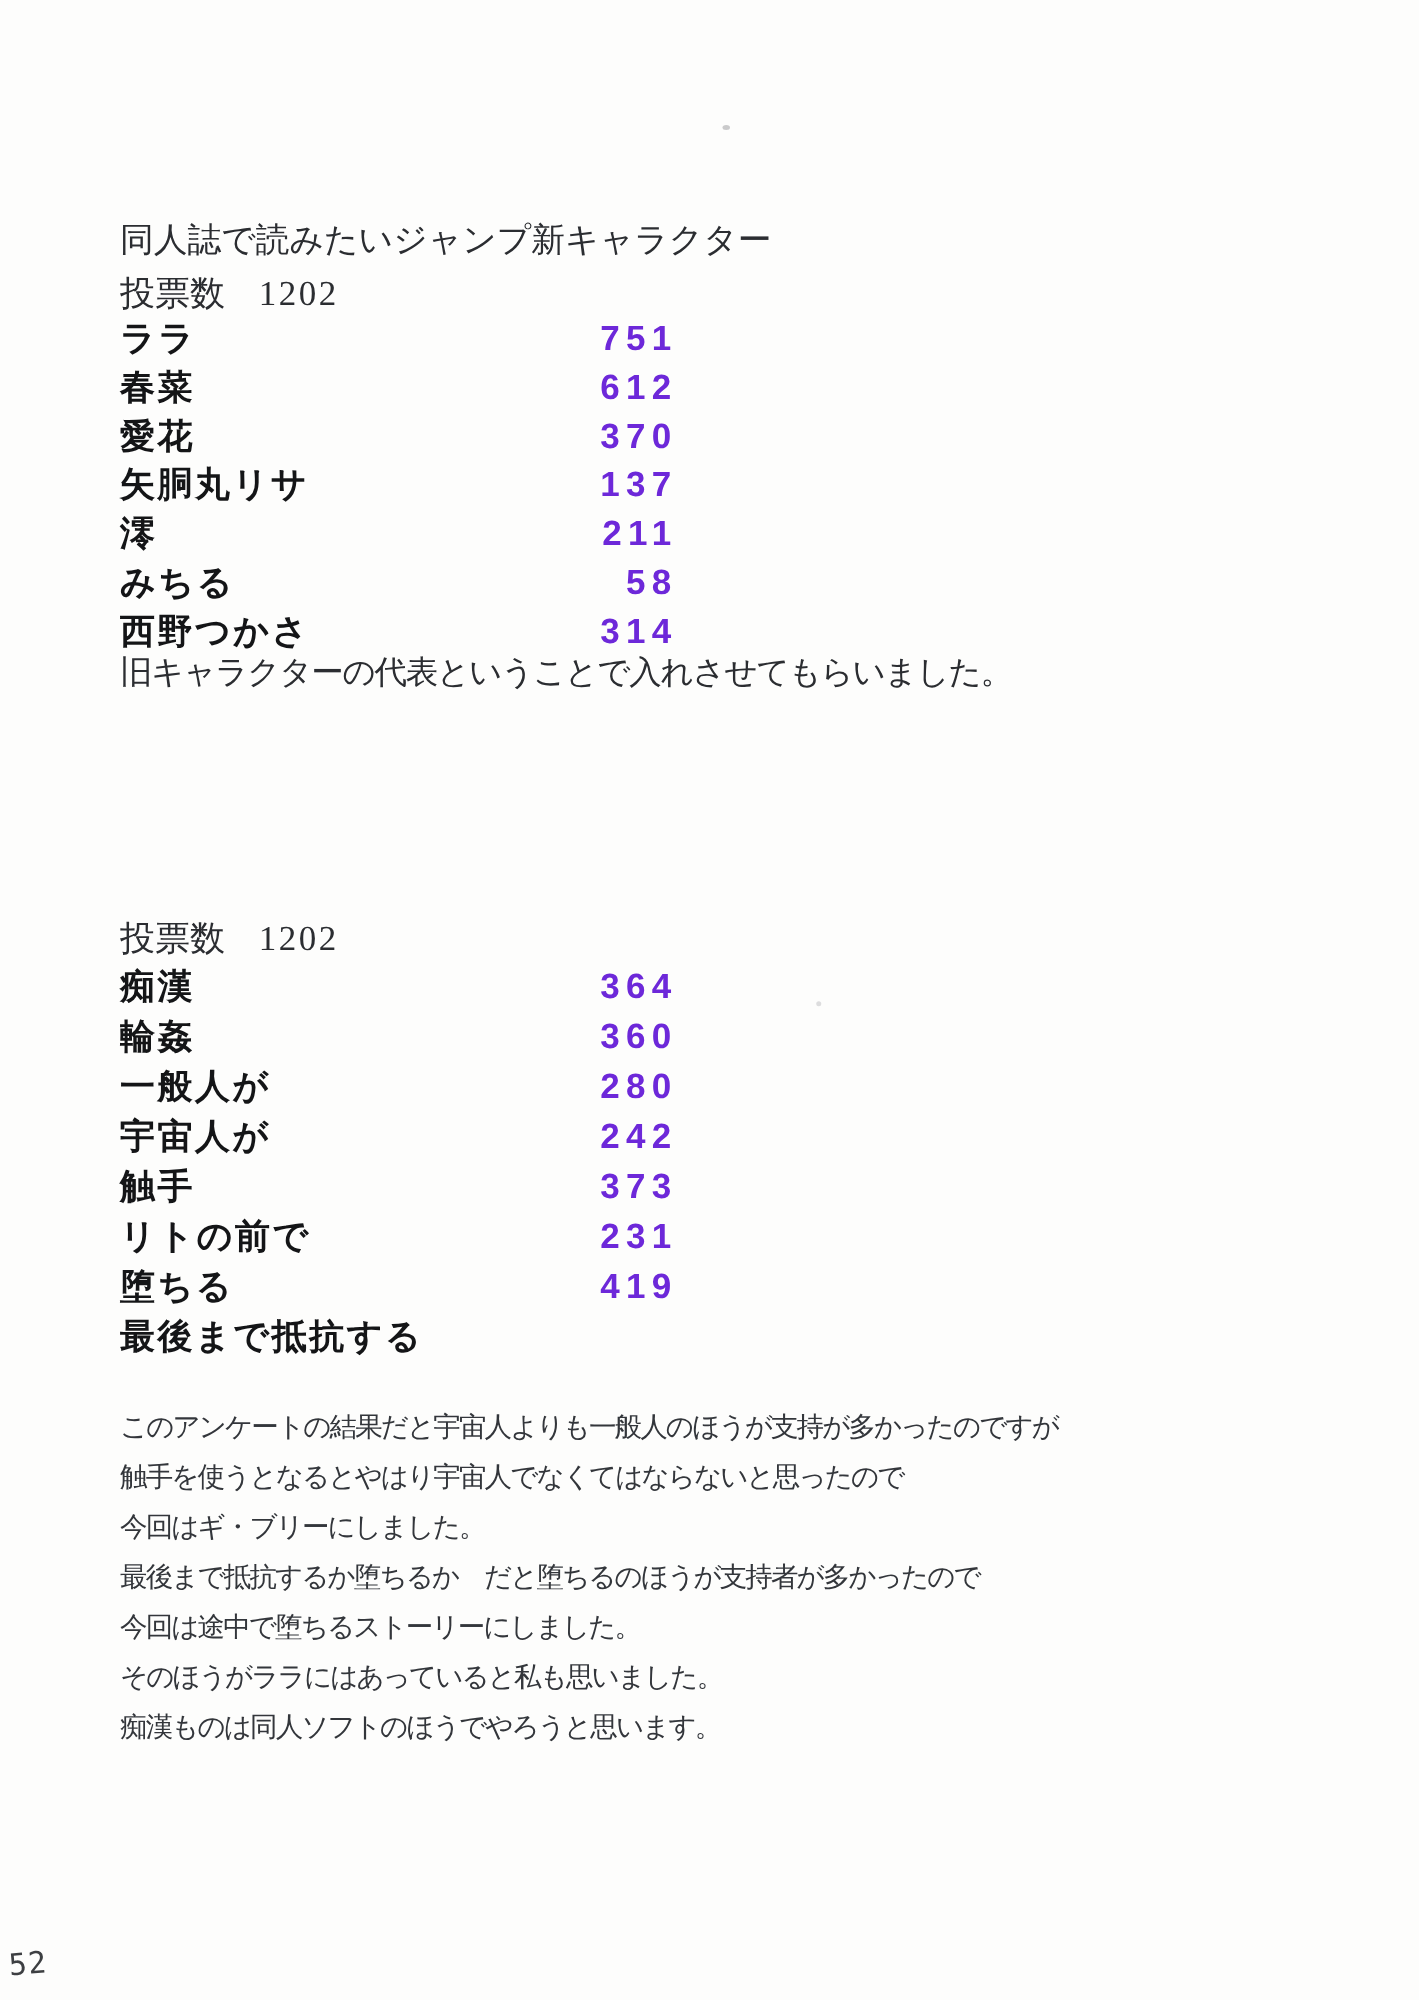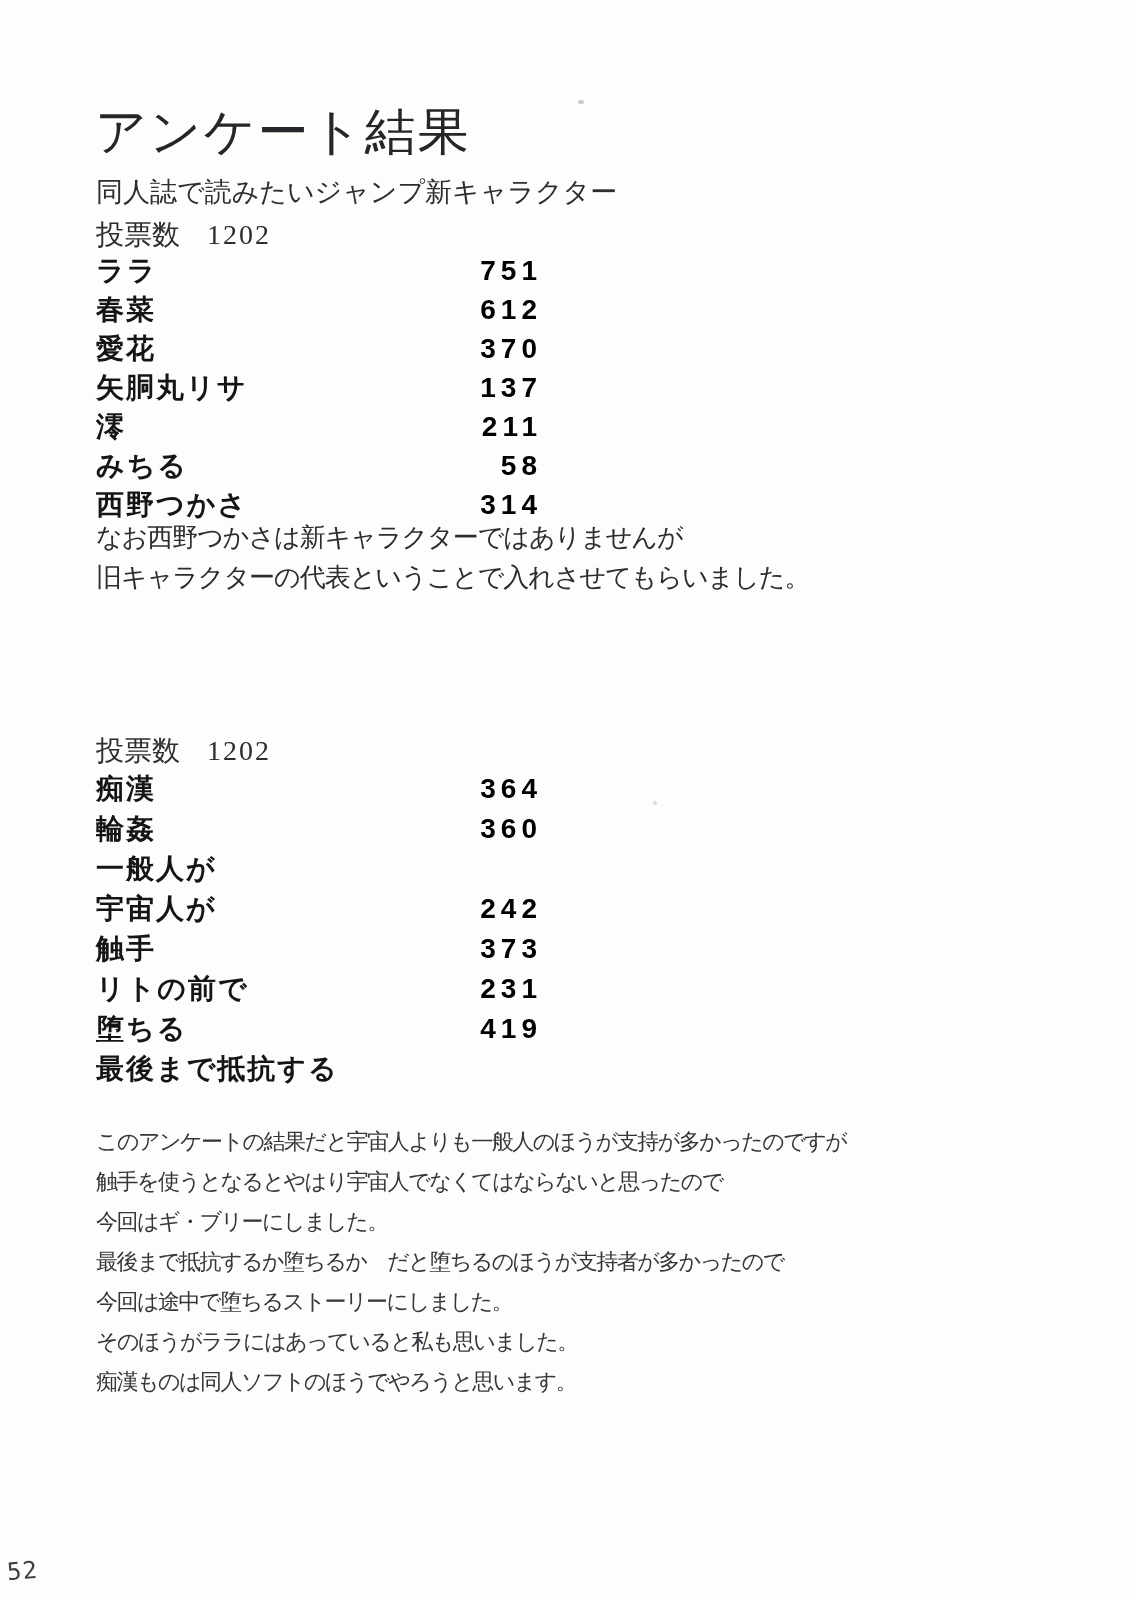--- a/index.html
+++ b/index.html
@@ -41,21 +41,21 @@
   .list1 .result-row{height:39px;line-height:39px;}
   .list2 .result-row{height:40px;line-height:40px;}
   .result-label{
     font-size:28px;font-weight:bold;letter-spacing:2px;
     color:#141517;white-space:nowrap;
   }
   .result-value{
     position:absolute;left:0;top:0;
     width:446px;text-align:right;
     font-size:28px;font-weight:bold;letter-spacing:5px;
-    color:#000000;
+    color:#6d28d9;
   }
 
   .notes{
     position:absolute;left:96px;top:518px;
     font-size:26px;line-height:40px;letter-spacing:-1px;
     color:#2b2d31;white-space:nowrap;
   }
   .heading2{
     position:absolute;left:96px;top:689px;
     font-size:27px;font-weight:500;letter-spacing:-0.5px;
@@ -75,21 +75,20 @@
   }
   .speck{position:absolute;border-radius:50%;}
   .speck1{left:578px;top:100px;width:6px;height:4px;background:rgba(140,140,145,0.45);}
   .speck2{left:653px;top:801px;width:4px;height:4px;background:rgba(160,160,165,0.35);}
 </style>
 </head>
 <body>
 
 <div class="page">
 
-  <h1 class="title serif">アンケート結果</h1>
 
   <div class="subtitle serif">同人誌で読みたいジャンプ新キャラクター</div>
 
   <div class="votes-line votes1 serif">
     <span>投票数</span><span class="votes-count">1202</span>
   </div>
 
   <div class="result-list list1">
     <div class="result-row">
       <span class="result-value gothic">751</span>
@@ -115,39 +114,39 @@
       <span class="result-value gothic">58</span>
       <span class="result-label gothic">みちる</span>
     </div>
     <div class="result-row">
       <span class="result-value gothic">314</span>
       <span class="result-label gothic">西野つかさ</span>
     </div>
   </div>
 
   <div class="notes serif">
-    <div class="note-line">なお西野つかさは新キャラクターではありませんが</div>
     <div class="note-line">旧キャラクターの代表ということで入れさせてもらいました。</div>
   </div>
 
 
   <div class="votes-line votes2 serif">
     <span>投票数</span><span class="votes-count">1202</span>
   </div>
 
   <div class="result-list list2">
     <div class="result-row">
       <span class="result-value gothic">364</span>
       <span class="result-label gothic">痴漢</span>
     </div>
     <div class="result-row">
       <span class="result-value gothic">360</span>
       <span class="result-label gothic">輪姦</span>
     </div>
     <div class="result-row">
+      <span class="result-value gothic">280</span>
       <span class="result-label gothic">一般人が</span>
     </div>
     <div class="result-row">
       <span class="result-value gothic">242</span>
       <span class="result-label gothic">宇宙人が</span>
     </div>
     <div class="result-row">
       <span class="result-value gothic">373</span>
       <span class="result-label gothic">触手</span>
     </div>

